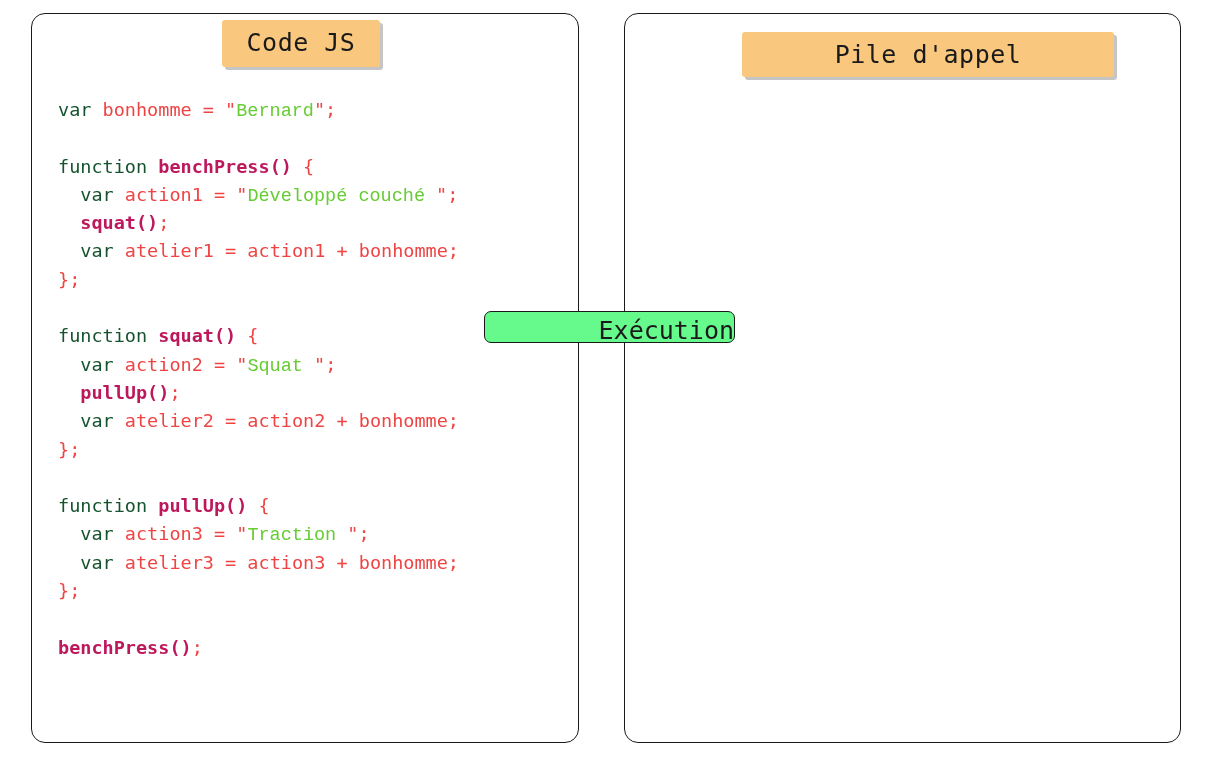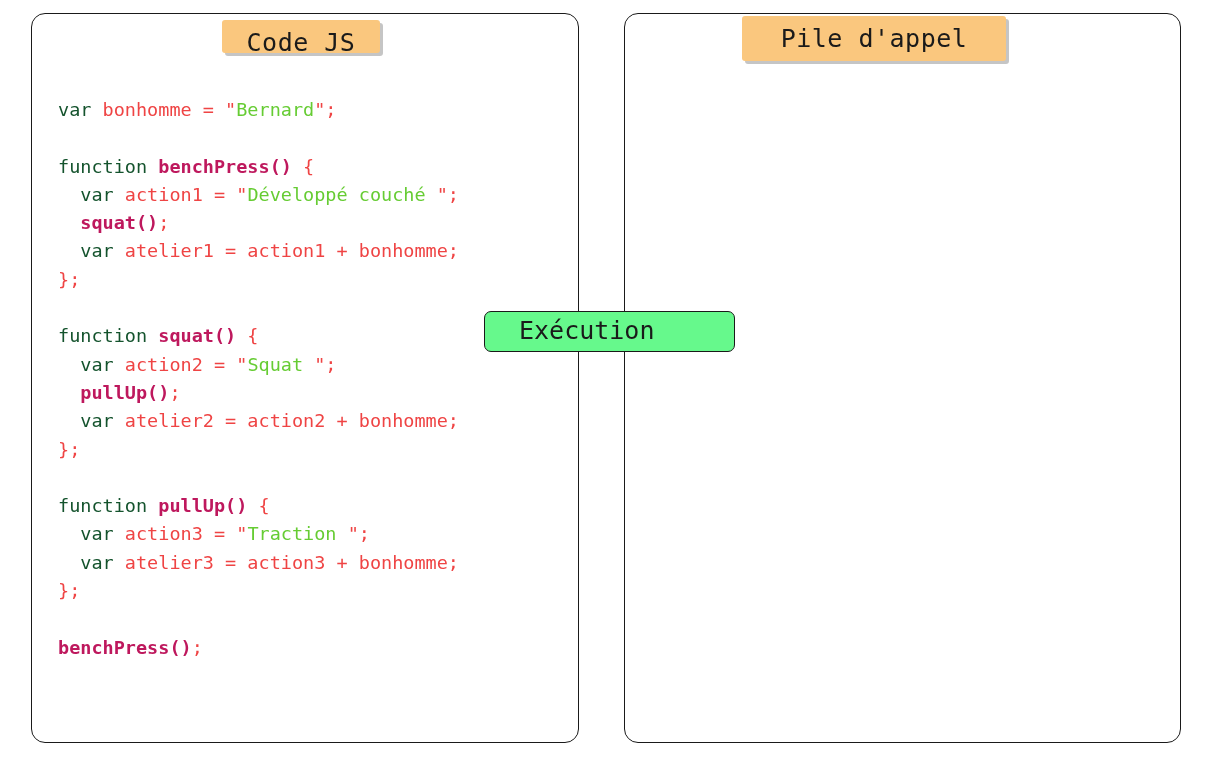--- a/index.html
+++ b/index.html
@@ -47,45 +47,45 @@
     line-height: 45px;
     text-align: center;
     box-shadow: 3px 3px 0 rgba(150,150,150,0.55);
     white-space: nowrap;
     letter-spacing: 0.5px;
   }
   #badge-code-js {
     left: 222px;
     top: 20px;
     width: 158px;
-    height: 33px;
+    height: 47px;
   }
   #badge-pile-appel {
     left: 742px;
-    top: 16px;
-    width: 264px;
+    top: 32px;
+    width: 372px;
     height: 45px;
   }
 
   
   #badge-execution {
     position: absolute;
     left: 484px;
     top: 311px;
     width: 251px;
-    height: 41px;
+    height: 32px;
     background: #66f98c;
     border: 1.8px solid #1a1a1a;
     border-radius: 7px;
     box-sizing: border-box;
     color: #1a1a1a;
     font-family: "DejaVu Sans Mono", monospace;
     font-size: 25px;
     line-height: 38px;
-    text-align: left;
+    text-align: right;
     white-space: nowrap;
     z-index: 10;
     padding-left: 34px;
   }
 
   
   #code-block {
     position: absolute;
     left: 58px;
     top: 96px;
@@ -101,21 +101,21 @@
     height: 28.3px;
     white-space: pre;
   }
   .code-line.blank {
     height: 28.3px;
   }
 
   
   .t-kw   { color: #14532d; }
   .t-fn   { color: #be185d; font-weight: bold; }
-  .t-str  { color: #66cc33; }
+  .t-str  { color: #66cc33; font-family: Liberation Mono, monospace; }
   .t-pl   { color: #ef4444; }
 </style>
 </head>
 <body>
 
 <div class="panel" id="panel-code"></div>
 
 <div class="panel" id="panel-stack"></div>
 
 <div class="header-badge" id="badge-code-js">Code JS</div>

